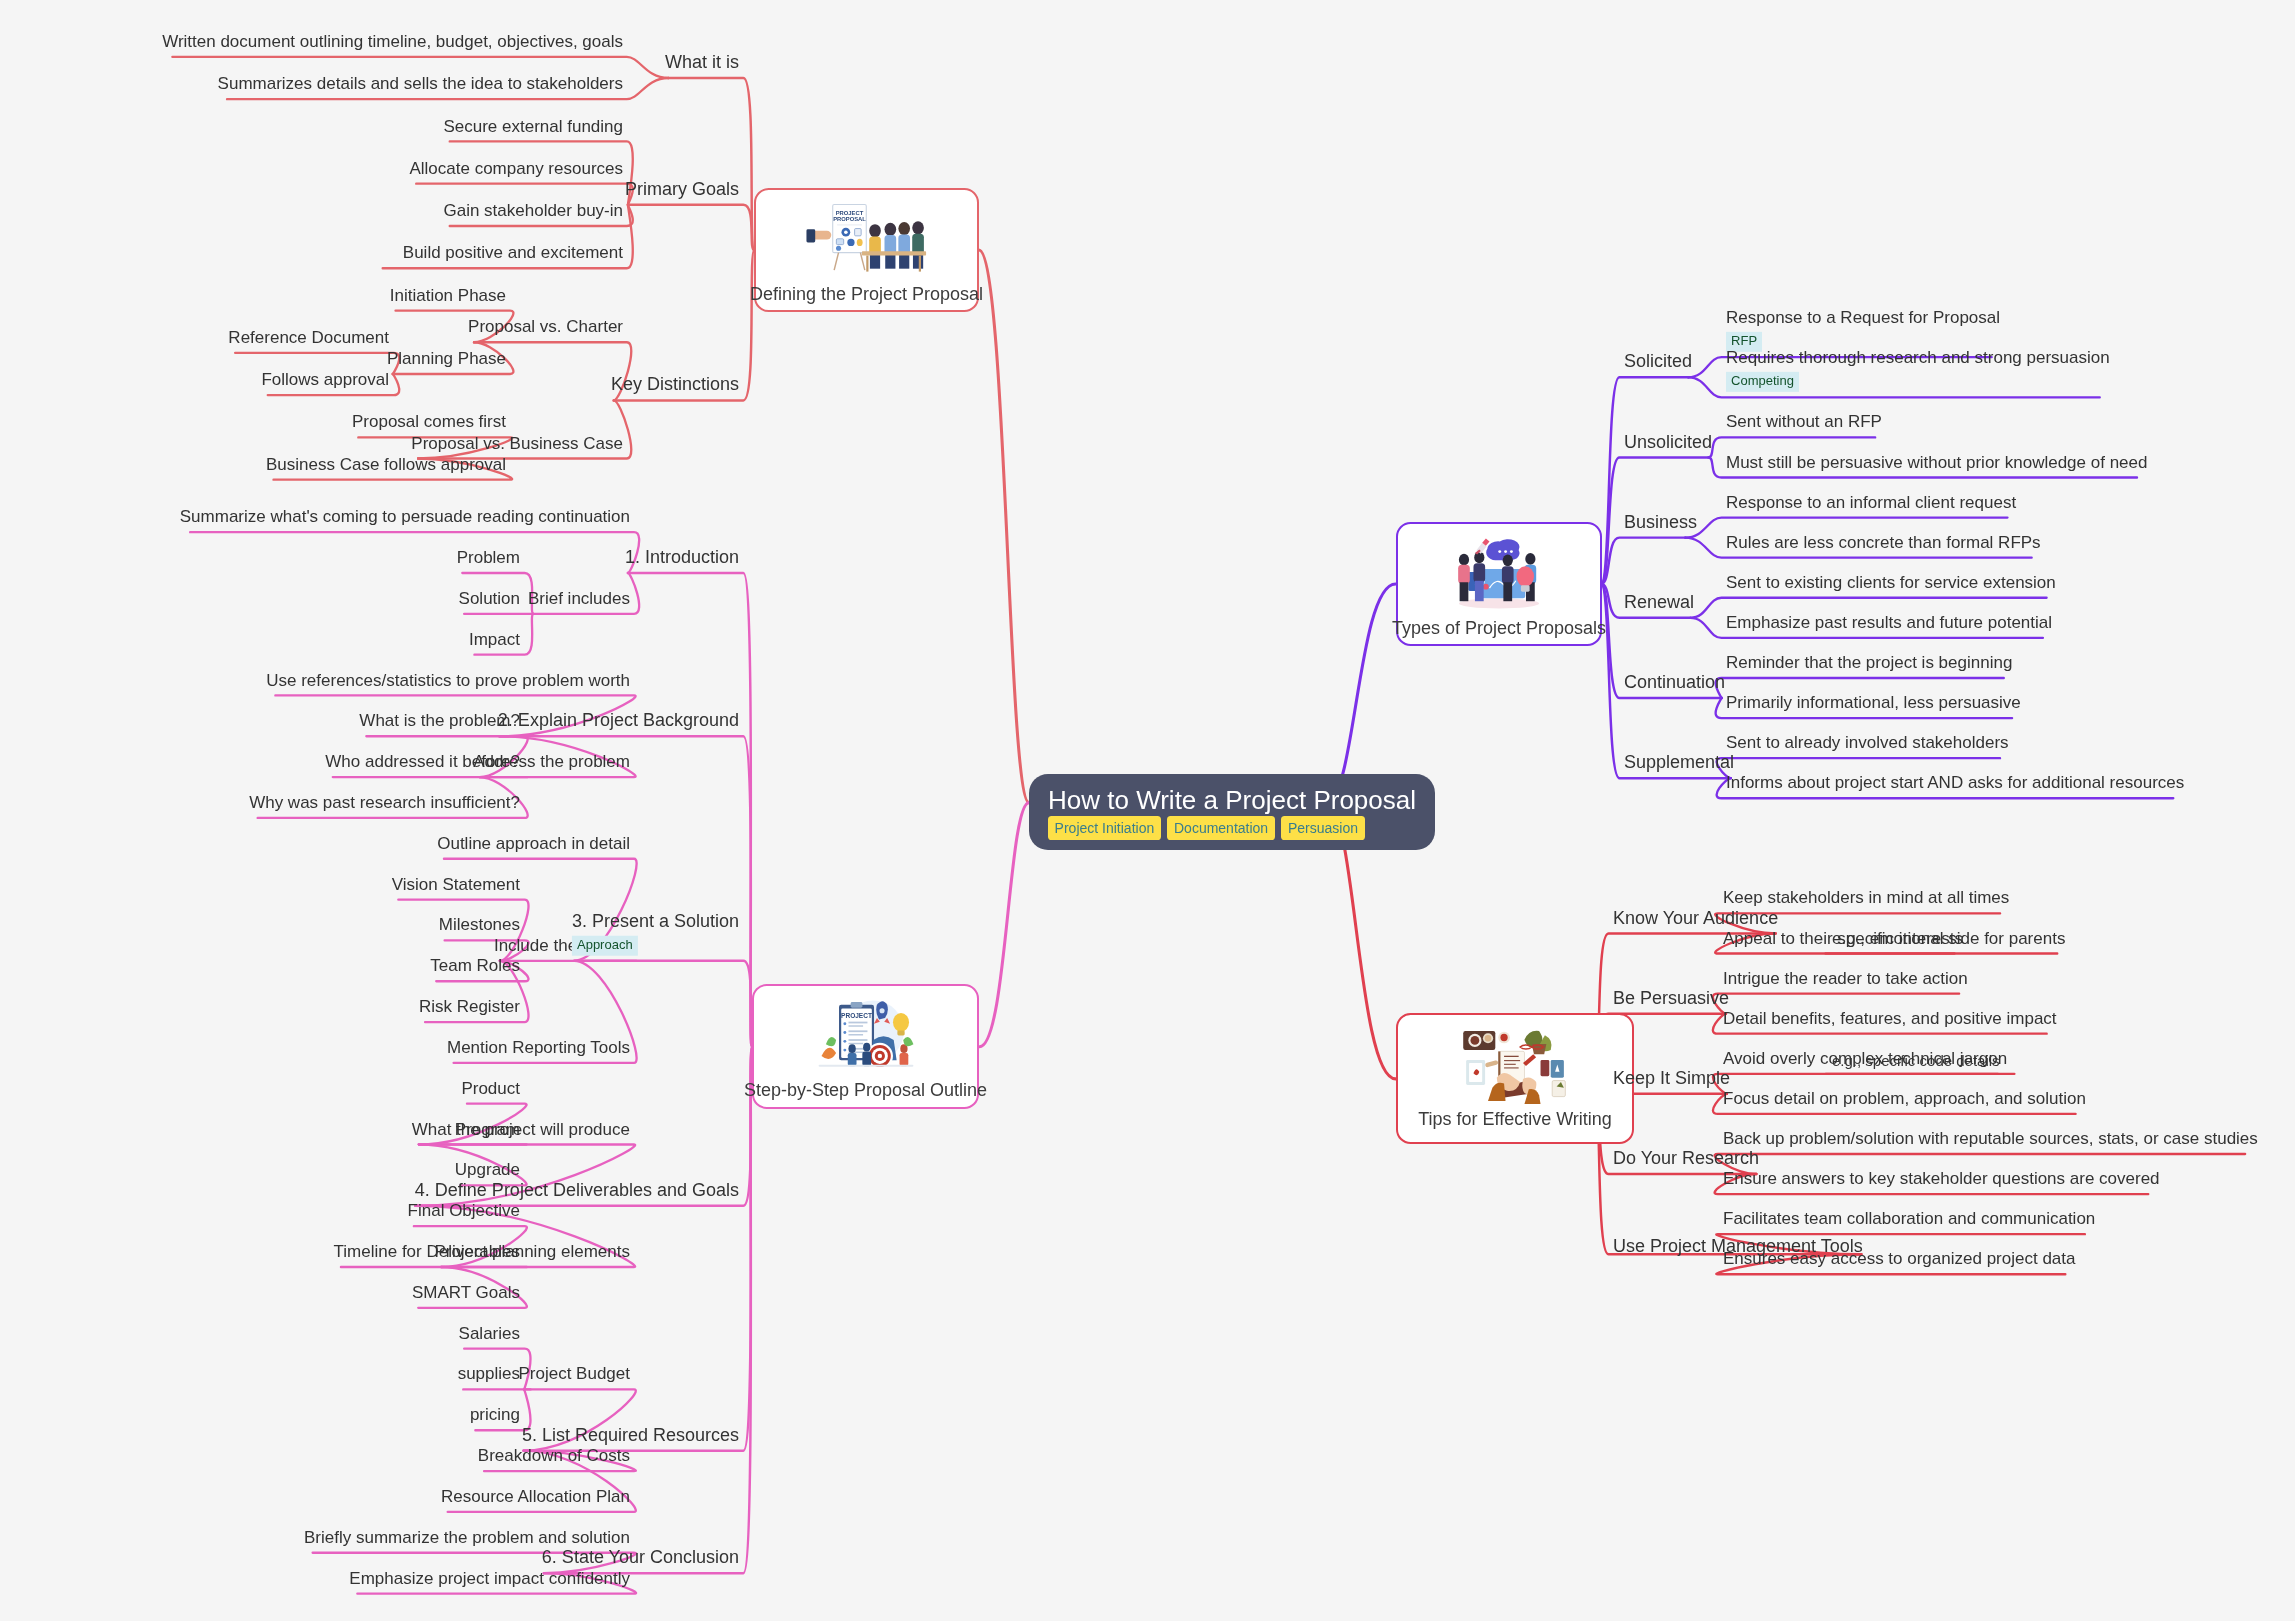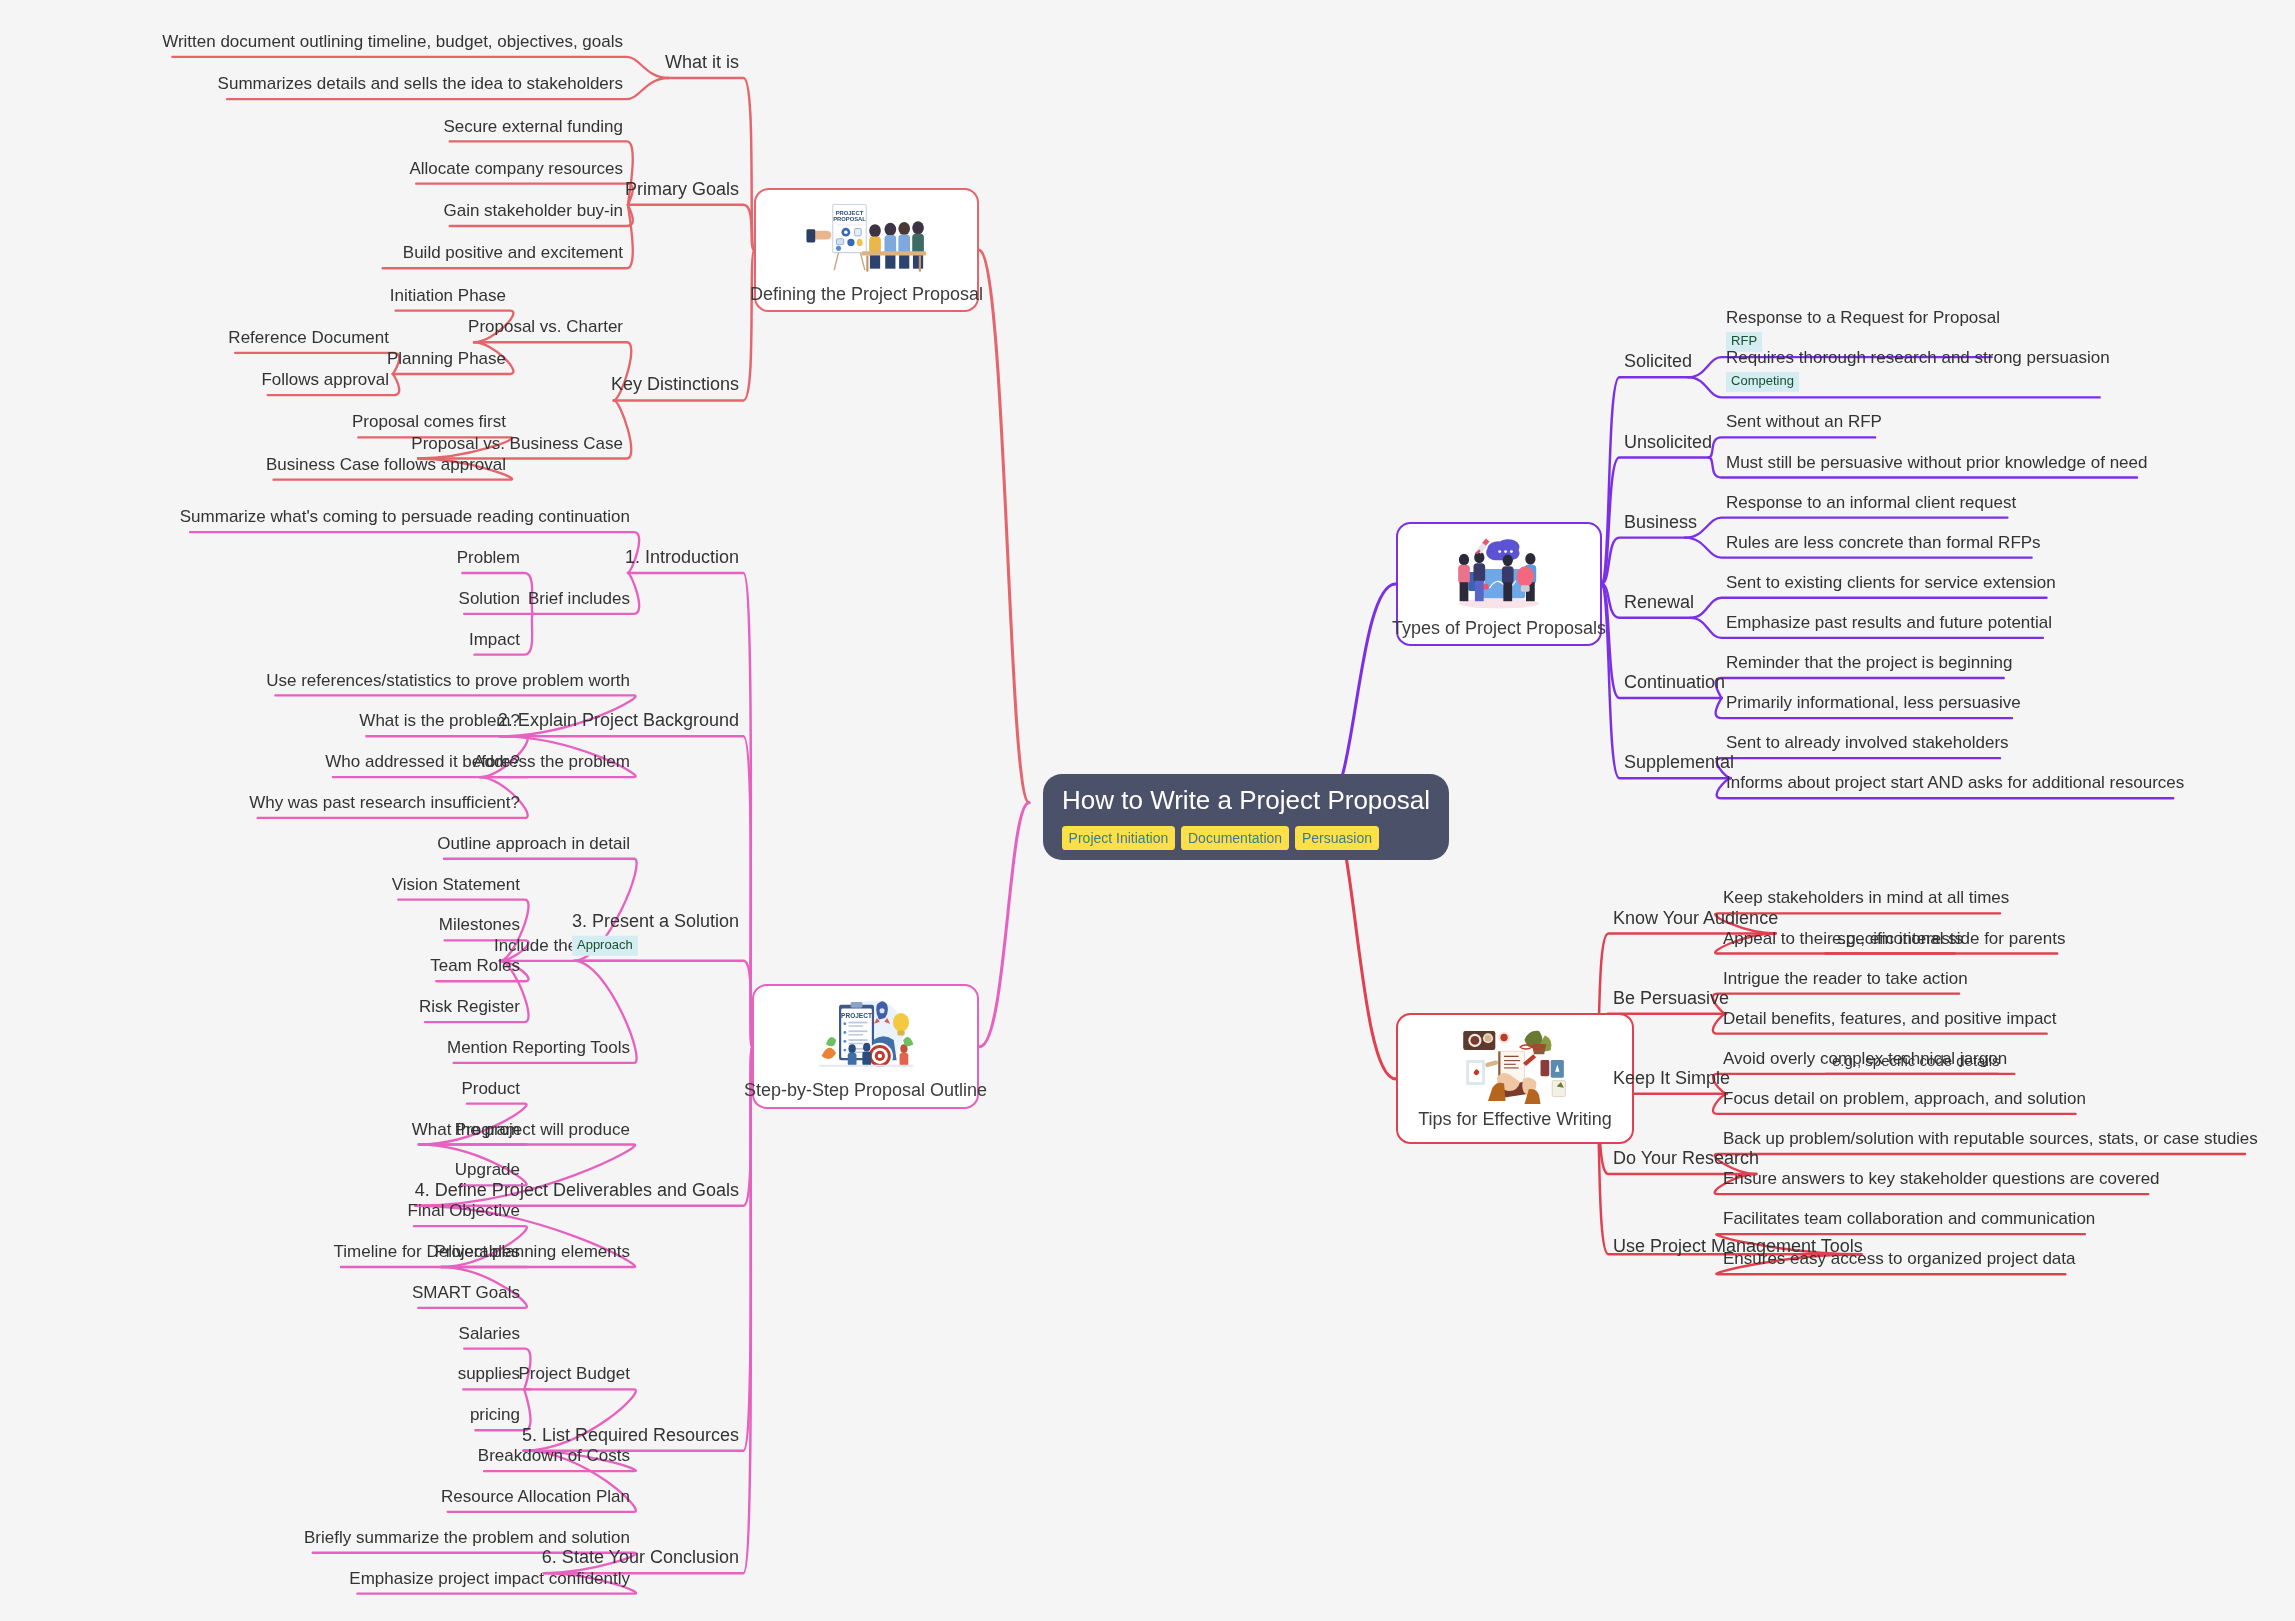--- a/index.html
+++ b/index.html
@@ -13,21 +13,21 @@
   #stage{position:absolute;inset:0;}
   svg.links{position:absolute;left:0;top:0;width:2295px;height:1622px;pointer-events:none;}
 
   
   .root-node{
     position:absolute;
     background:#4b5169;
     border-radius:19px;
     padding:11.7px 19px 10.2px 19px;
     box-sizing:border-box;
-    display:flex;flex-direction:column;align-items:flex-start;gap:12px;margin-left:14px;
+    display:flex;flex-direction:column;align-items:flex-start;gap:2px;
   }
   .root-title{
     color:#ffffff;font-size:26px;line-height:1.1;white-space:nowrap;
   }
   .root-tags{display:flex;gap:6.6px;}
   .root-tag{
     background:#fde047;color:#3a7d8c;
     font-size:14px;line-height:1;
     padding:4.4px 6.6px 5.1px 6.6px;border-radius:3.6px;white-space:nowrap;
   }

